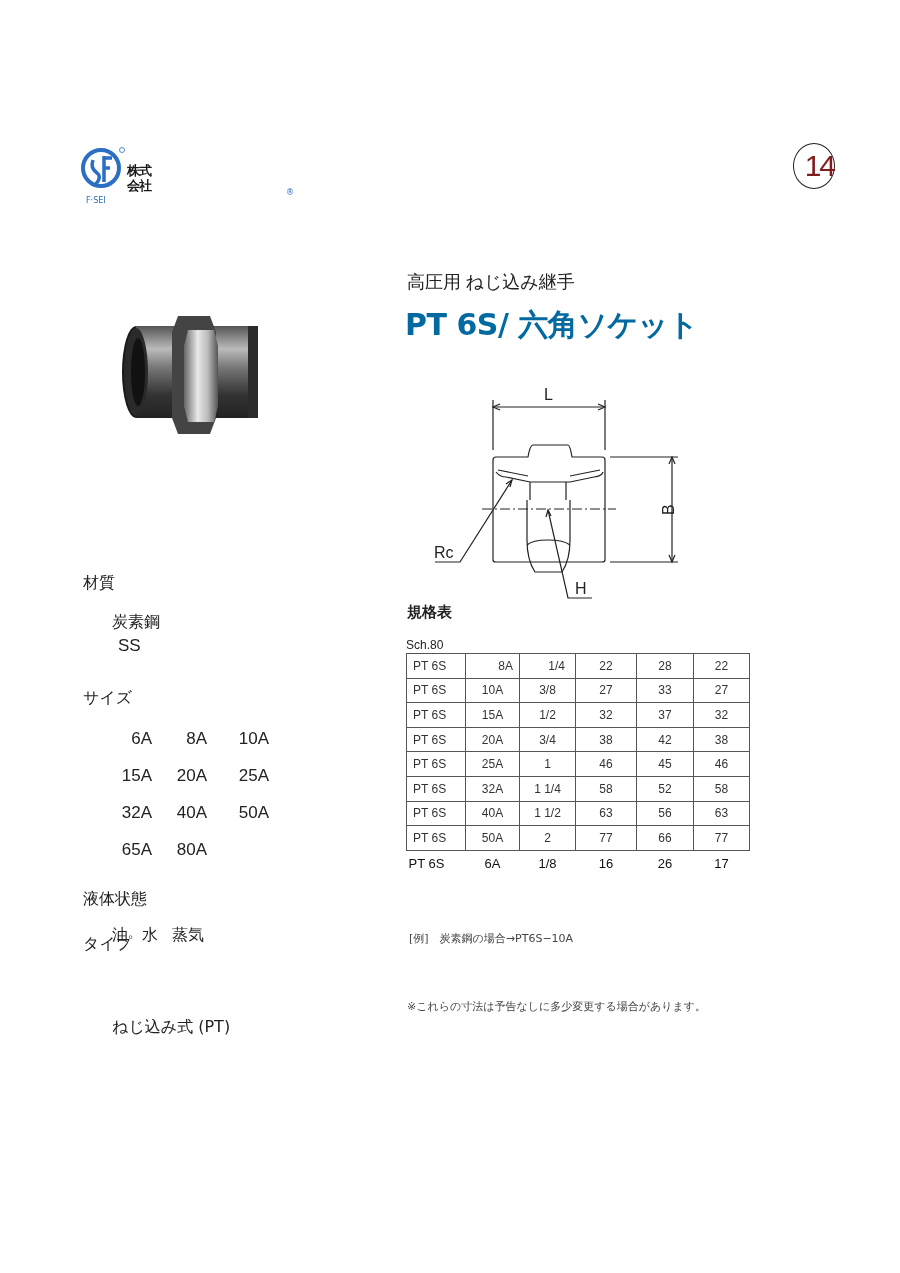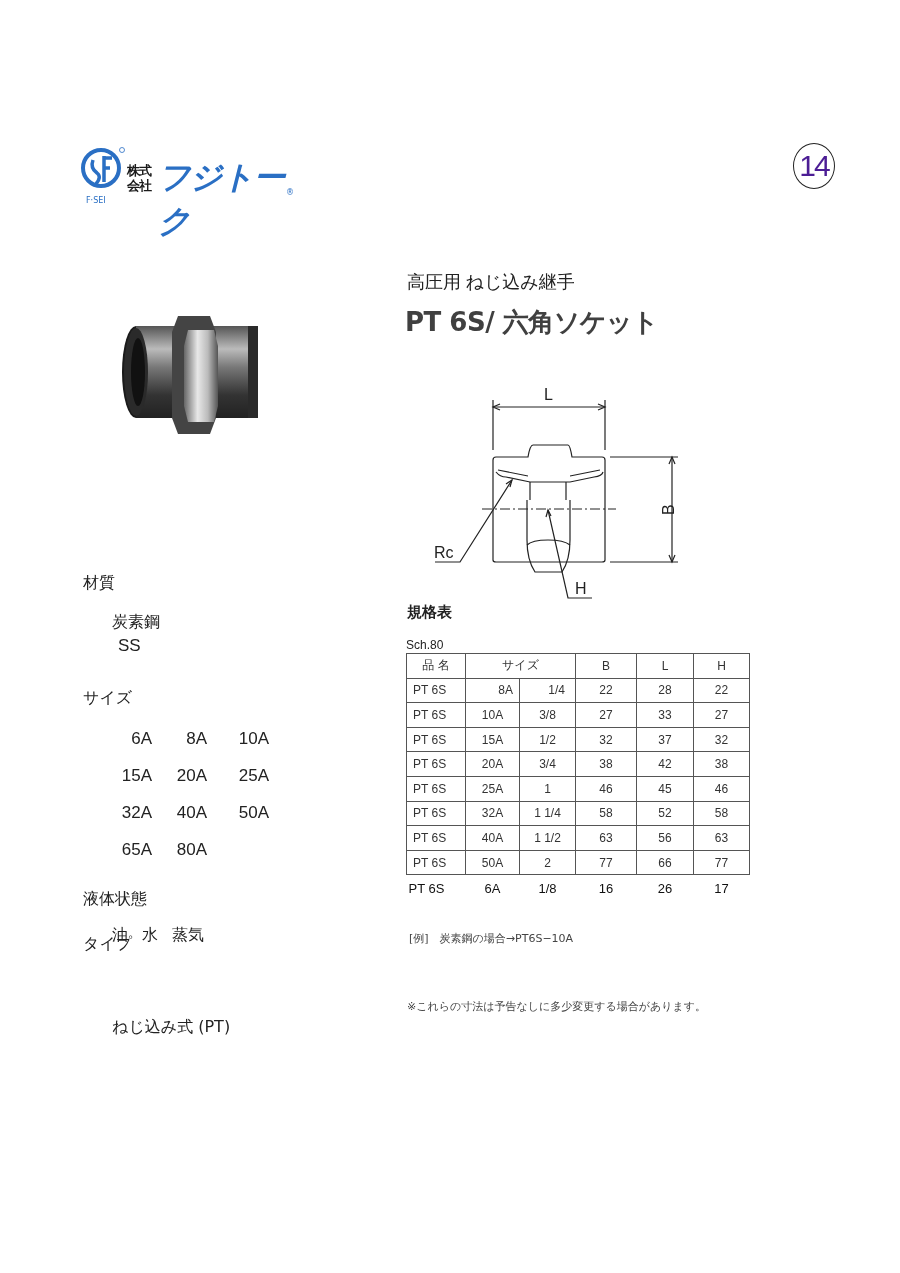--- a/index.html
+++ b/index.html
@@ -8,25 +8,25 @@
     .abs { position: absolute; }
 
     
     .logo { left: 80px; top: 146px; width: 220px; height: 64px; }
     .logo-mark { position: absolute; left: 0; top: 0; width: 48px; height: 62px; }
     .logo-kanji { position: absolute; left: 47px; top: 17px; font-size: 13px; line-height: 15px; font-weight: bold; color: #1a1a1a; letter-spacing: -1px; }
     .logo-name { position: absolute; left: 78px; top: 10px; font-size: 32px; font-weight: bold; font-style: italic; color: #2a6fc4; letter-spacing: -1px; font-family: "DejaVu Sans", sans-serif; }
     .logo-reg { position: absolute; left: 206px; top: 42px; font-size: 8px; color: #2a6fc4; }
 
     
-    .page-num { left: 793px; top: 143px; width: 42px; height: 46px; border: 1.5px solid #222; border-radius: 50%; font-size: 30px; text-align: center; line-height: 44px; font-family: "Liberation Sans", sans-serif; letter-spacing: -2px; color: #4c1d95; }
+    .page-num { left: 793px; top: 143px; width: 42px; height: 46px; border: 1.5px solid #222; border-radius: 50%; font-size: 30px; text-align: right; line-height: 44px; font-family: "Liberation Sans", sans-serif; letter-spacing: -2px; color: #7f1d1d; }
 
     
     .subtitle { left: 407px; top: 270px; font-size: 18px; color: #222; font-family: Liberation Serif, serif; }
-    .title { left: 405px; top: 305px; font-size: 26px; font-weight: bold; color: #404040; font-family: "DejaVu Sans", sans-serif; letter-spacing: -0.5px; }
+    .title { left: 405px; top: 305px; font-size: 30px; font-weight: bold; color: #0369a1; font-family: "DejaVu Sans", sans-serif; letter-spacing: -0.5px; }
 
     
     .photo { left: 118px; top: 302px; width: 150px; height: 138px; }
 
     
     .diagram { left: 420px; top: 380px; width: 280px; height: 230px; }
 
     
     .spec-head { left: 83px; font-size: 16px; color: #222; }
     .spec-val { left: 112px; font-size: 16px; color: #222; }
@@ -63,21 +63,20 @@
     <circle cx="21" cy="22" r="18" fill="none" stroke="#2a6fc4" stroke-width="4"></circle>
     <path d="M13 14 Q10 22 17 27 Q22 31 16 38" fill="none" stroke="#2a6fc4" stroke-width="3.5"></path>
     <path d="M24 10 L24 36 M24 12 L32 12 M24 22 L30 22" fill="none" stroke="#2a6fc4" stroke-width="3.5"></path>
     <circle cx="42" cy="4" r="2.5" fill="none" stroke="#2a6fc4" stroke-width="0.8"></circle>
     <text x="6" y="57" font-size="8" fill="#2a6fc4" font-family="DejaVu Sans, sans-serif">F·SEI</text>
   </svg>
   <div class="logo-kanji">
     <div>株式</div>
     <div>会社</div>
   </div>
-  <div class="logo-name">フジトーク</div>
   <div class="logo-reg">®</div>
 </div>
 
 <div class="abs page-num">14</div>
 
 <svg class="abs photo" viewBox="0 0 150 138">
   <defs>
     <linearGradient id="bodyGrad" x1="0" y1="0" x2="0" y2="1">
       <stop offset="0" stop-color="#555"></stop>
       <stop offset="0.25" stop-color="#bbb"></stop>
@@ -180,27 +179,20 @@
 </div>
 
 <div class="abs spec-head" style="top:934px;">タイプ</div>
 <div class="abs spec-val" style="top:1017px;">ねじ込み式 (PT)</div>
 
 <div class="abs tbl-title">規格表</div>
 <div class="abs sch">Sch.80</div>
 
 <table class="spec">
   <tbody>
-      <tr class="head">
-    <td class="c-name" style="text-align:center;padding-left:4px;">品 名</td>
-    <td colspan="2">サイズ</td>
-    <td class="c-b">B</td>
-    <td class="c-l">L</td>
-    <td class="c-h">H</td>
-  </tr>
   <tr>
     <td class="c-name">PT 6S</td>
     <td class="c-a r-a">8A</td>
     <td class="c-in r-in">1/4</td>
     <td class="c-b">22</td>
     <td class="c-l">28</td>
     <td class="c-h">22</td>
   </tr>
   <tr>
     <td class="c-name">PT 6S</td>

